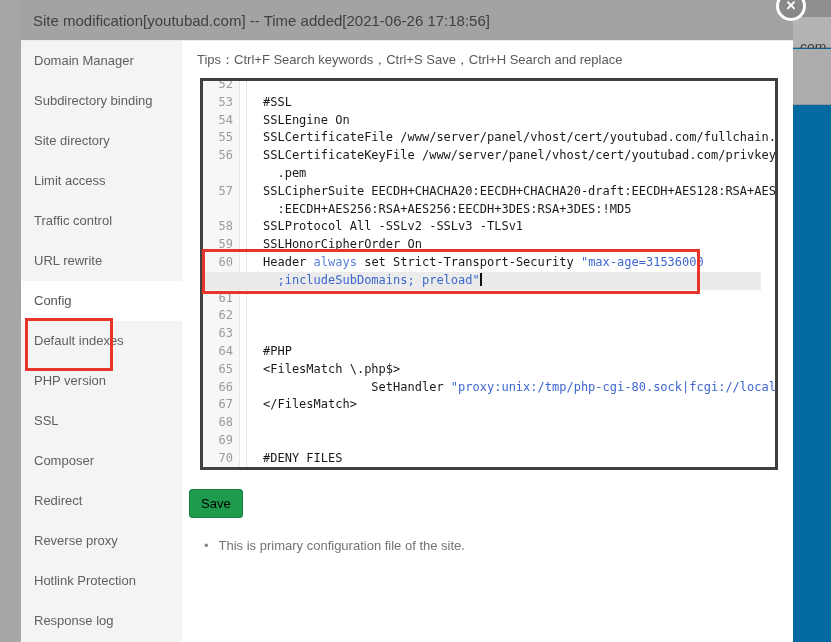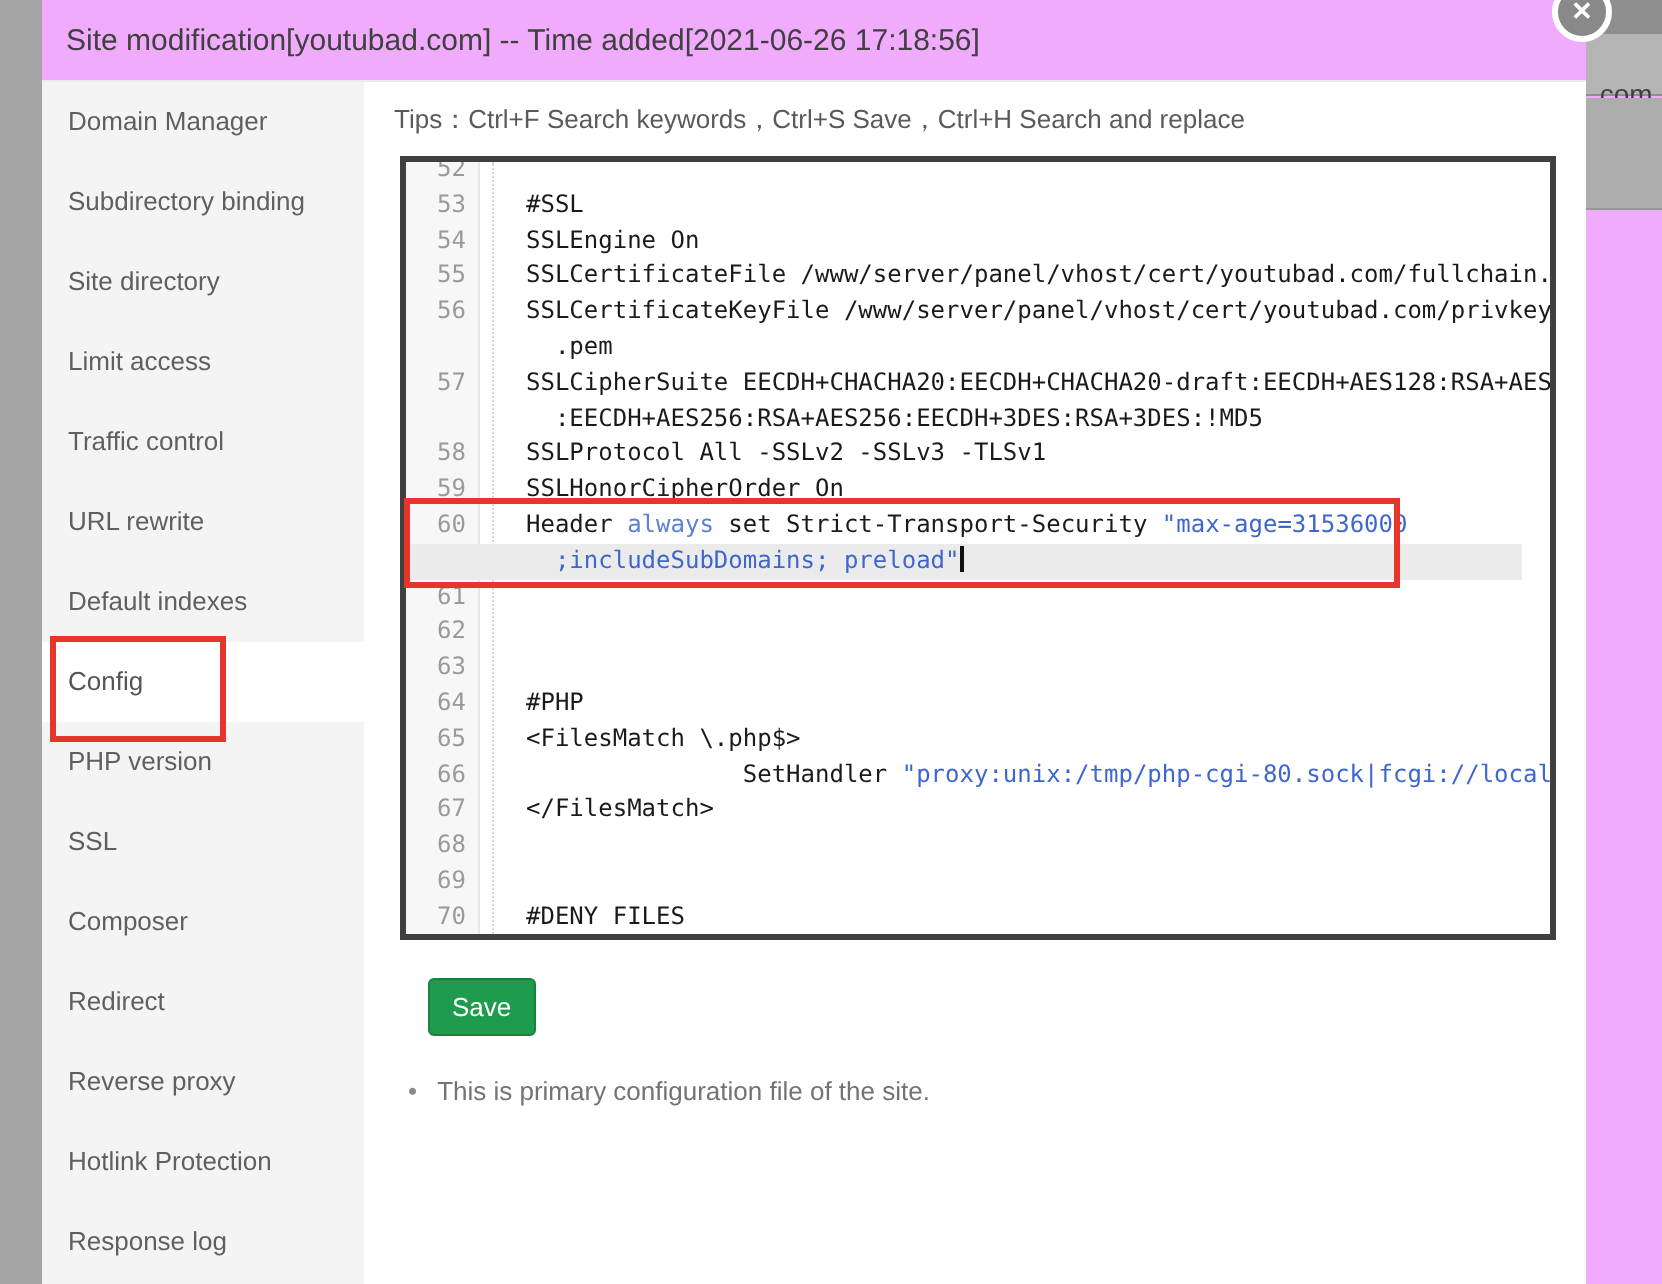--- a/index.html
+++ b/index.html
@@ -10,29 +10,29 @@
   body{font-family:var(--ui-font);}
   #stage{position:relative;width:831px;height:642px;overflow:hidden;background:#a6a6a6;}
 
   
   .strip{position:absolute;top:0;bottom:0;}
   #strip-left{left:0;width:21px;background:#a3a3a3;margin-left:25px;}
   #strip-left .band-top{position:absolute;left:0;right:0;top:0;height:22px;background:#949494;}
   #strip-left .band-mid{position:absolute;left:0;right:0;top:22px;height:24px;background:#b2b2b2;border-bottom:1px solid #8e8e8e;}
   #strip-left .band-low{position:absolute;left:0;right:0;top:47px;height:31px;background:#aeaeae;border-bottom:1px solid #979797;}
   #bg-ex{position:absolute;left:2px;top:26px;font-size:13px;color:#b06f2f;border-bottom:2px solid #c0483c;}
-  #strip-right{left:793px;width:38px;background:#f0abfc;}
+  #strip-right{left:793px;width:38px;background:#0369a1;}
   #strip-right .band-top{position:absolute;left:0;right:0;top:0;height:17px;background:#8f8f8f;}
   #strip-right .band-mid{position:absolute;left:0;right:0;top:17px;height:31px;background:#b4b4b4;border-bottom:1px solid #8e8e8e;}
   #strip-right .band-low{position:absolute;left:0;right:0;top:49px;height:56px;background:#adadad;border-bottom:1px solid #979797;}
   #bg-com{position:absolute;left:3px;top:22px;font-size:14px;color:#3f3f3f;}
 
   
   #modal{position:absolute;left:21px;top:0;width:772px;height:642px;background:#fff;}
-  #modal-header{position:absolute;left:0;right:0;top:0;height:41px;background:#f0abfc;border-bottom:1px solid #ebebeb;}
+  #modal-header{position:absolute;left:0;right:0;top:0;height:41px;background:#a3a3a3;border-bottom:1px solid #ebebeb;}
   #modal-title{position:absolute;left:12px;top:0;line-height:41px;font-size:15px;color:#404040;white-space:nowrap;}
   #close-btn{position:absolute;left:755px;top:-9px;width:30px;height:30px;border-radius:50%;
     background:#898989;border:3px solid #fff;color:#fff;font-size:13px;font-weight:bold;
     text-align:center;line-height:24px;cursor:pointer;z-index:5;}
 
   
   #sidebar{position:absolute;left:0;top:41px;width:161px;bottom:0;background:#f4f4f4;}
   .side-item{height:40px;line-height:40px;padding-left:13px;font-size:13px;color:#5f5f5f;cursor:pointer;white-space:nowrap;}
   .side-item.active{background:#fff;color:#555;}
 
@@ -46,22 +46,22 @@
   #indent-guide{position:absolute;left:43px;top:0;bottom:0;width:0;border-left:1px dotted #d5d5d5;}
   #code-rows{position:absolute;left:0;top:-5px;right:14px;font-family:var(--code-font);font-size:12px;}
   .crow{display:flex;height:17.8px;line-height:17.8px;white-space:pre;}
   .crow .ln{width:37px;flex:0 0 37px;text-align:right;padding-right:7px;color:#9a9a9a;}
   .crow .ctext{padding-left:23px;color:#1a1a1a;}
   .crow.hl{background:#ebebeb;}
   .tok-k{color:var(--kw);} .tok-s{color:var(--str);}
   .cursor{display:inline-block;width:2px;height:13px;background:#111;vertical-align:-2px;}
 
   
-  #save-btn{position:absolute;left:32px;top:448px;min-width:44px;height:29px;padding:0 11px;background:var(--green);
-    border:1px solid #18833f;border-radius:3px;color:#ffffff;font-size:13px;font-family:var(--ui-font);cursor:pointer;}
+  #save-btn{position:absolute;left:7px;top:448px;min-width:44px;height:29px;padding:0 11px;background:var(--green);
+    border:1px solid #18833f;border-radius:3px;color:#000000;font-size:13px;font-family:var(--ui-font);cursor:pointer;}
   .note{position:absolute;left:22px;font-size:13px;color:#737373;white-space:nowrap;}
   .note::before{content:"•";margin-right:10px;color:#888;}
   #note-0{top:497px;} #note-1{top:521px;}
 
   
   .anno{position:absolute;border:3px solid var(--red);z-index:6;pointer-events:none;}
   #anno-config{left:25px;top:318px;width:88px;height:53px;}
   #anno-line60{left:202px;top:249px;width:498px;height:45px;}
 </style>
 </head>
@@ -89,22 +89,22 @@
     </div>
     <div id="close-btn">✕</div>
 
     <nav id="sidebar">
         <div class="side-item">Domain Manager</div>
         <div class="side-item">Subdirectory binding</div>
         <div class="side-item">Site directory</div>
         <div class="side-item">Limit access</div>
         <div class="side-item">Traffic control</div>
         <div class="side-item">URL rewrite</div>
+        <div class="side-item active">Config</div>
         <div class="side-item">Default indexes</div>
-        <div class="side-item active">Config</div>
         <div class="side-item">PHP version</div>
         <div class="side-item">SSL</div>
         <div class="side-item">Composer</div>
         <div class="side-item">Redirect</div>
         <div class="side-item">Reverse proxy</div>
         <div class="side-item">Hotlink Protection</div>
         <div class="side-item">Response log</div>
       </nav>
 
     <div id="content">

